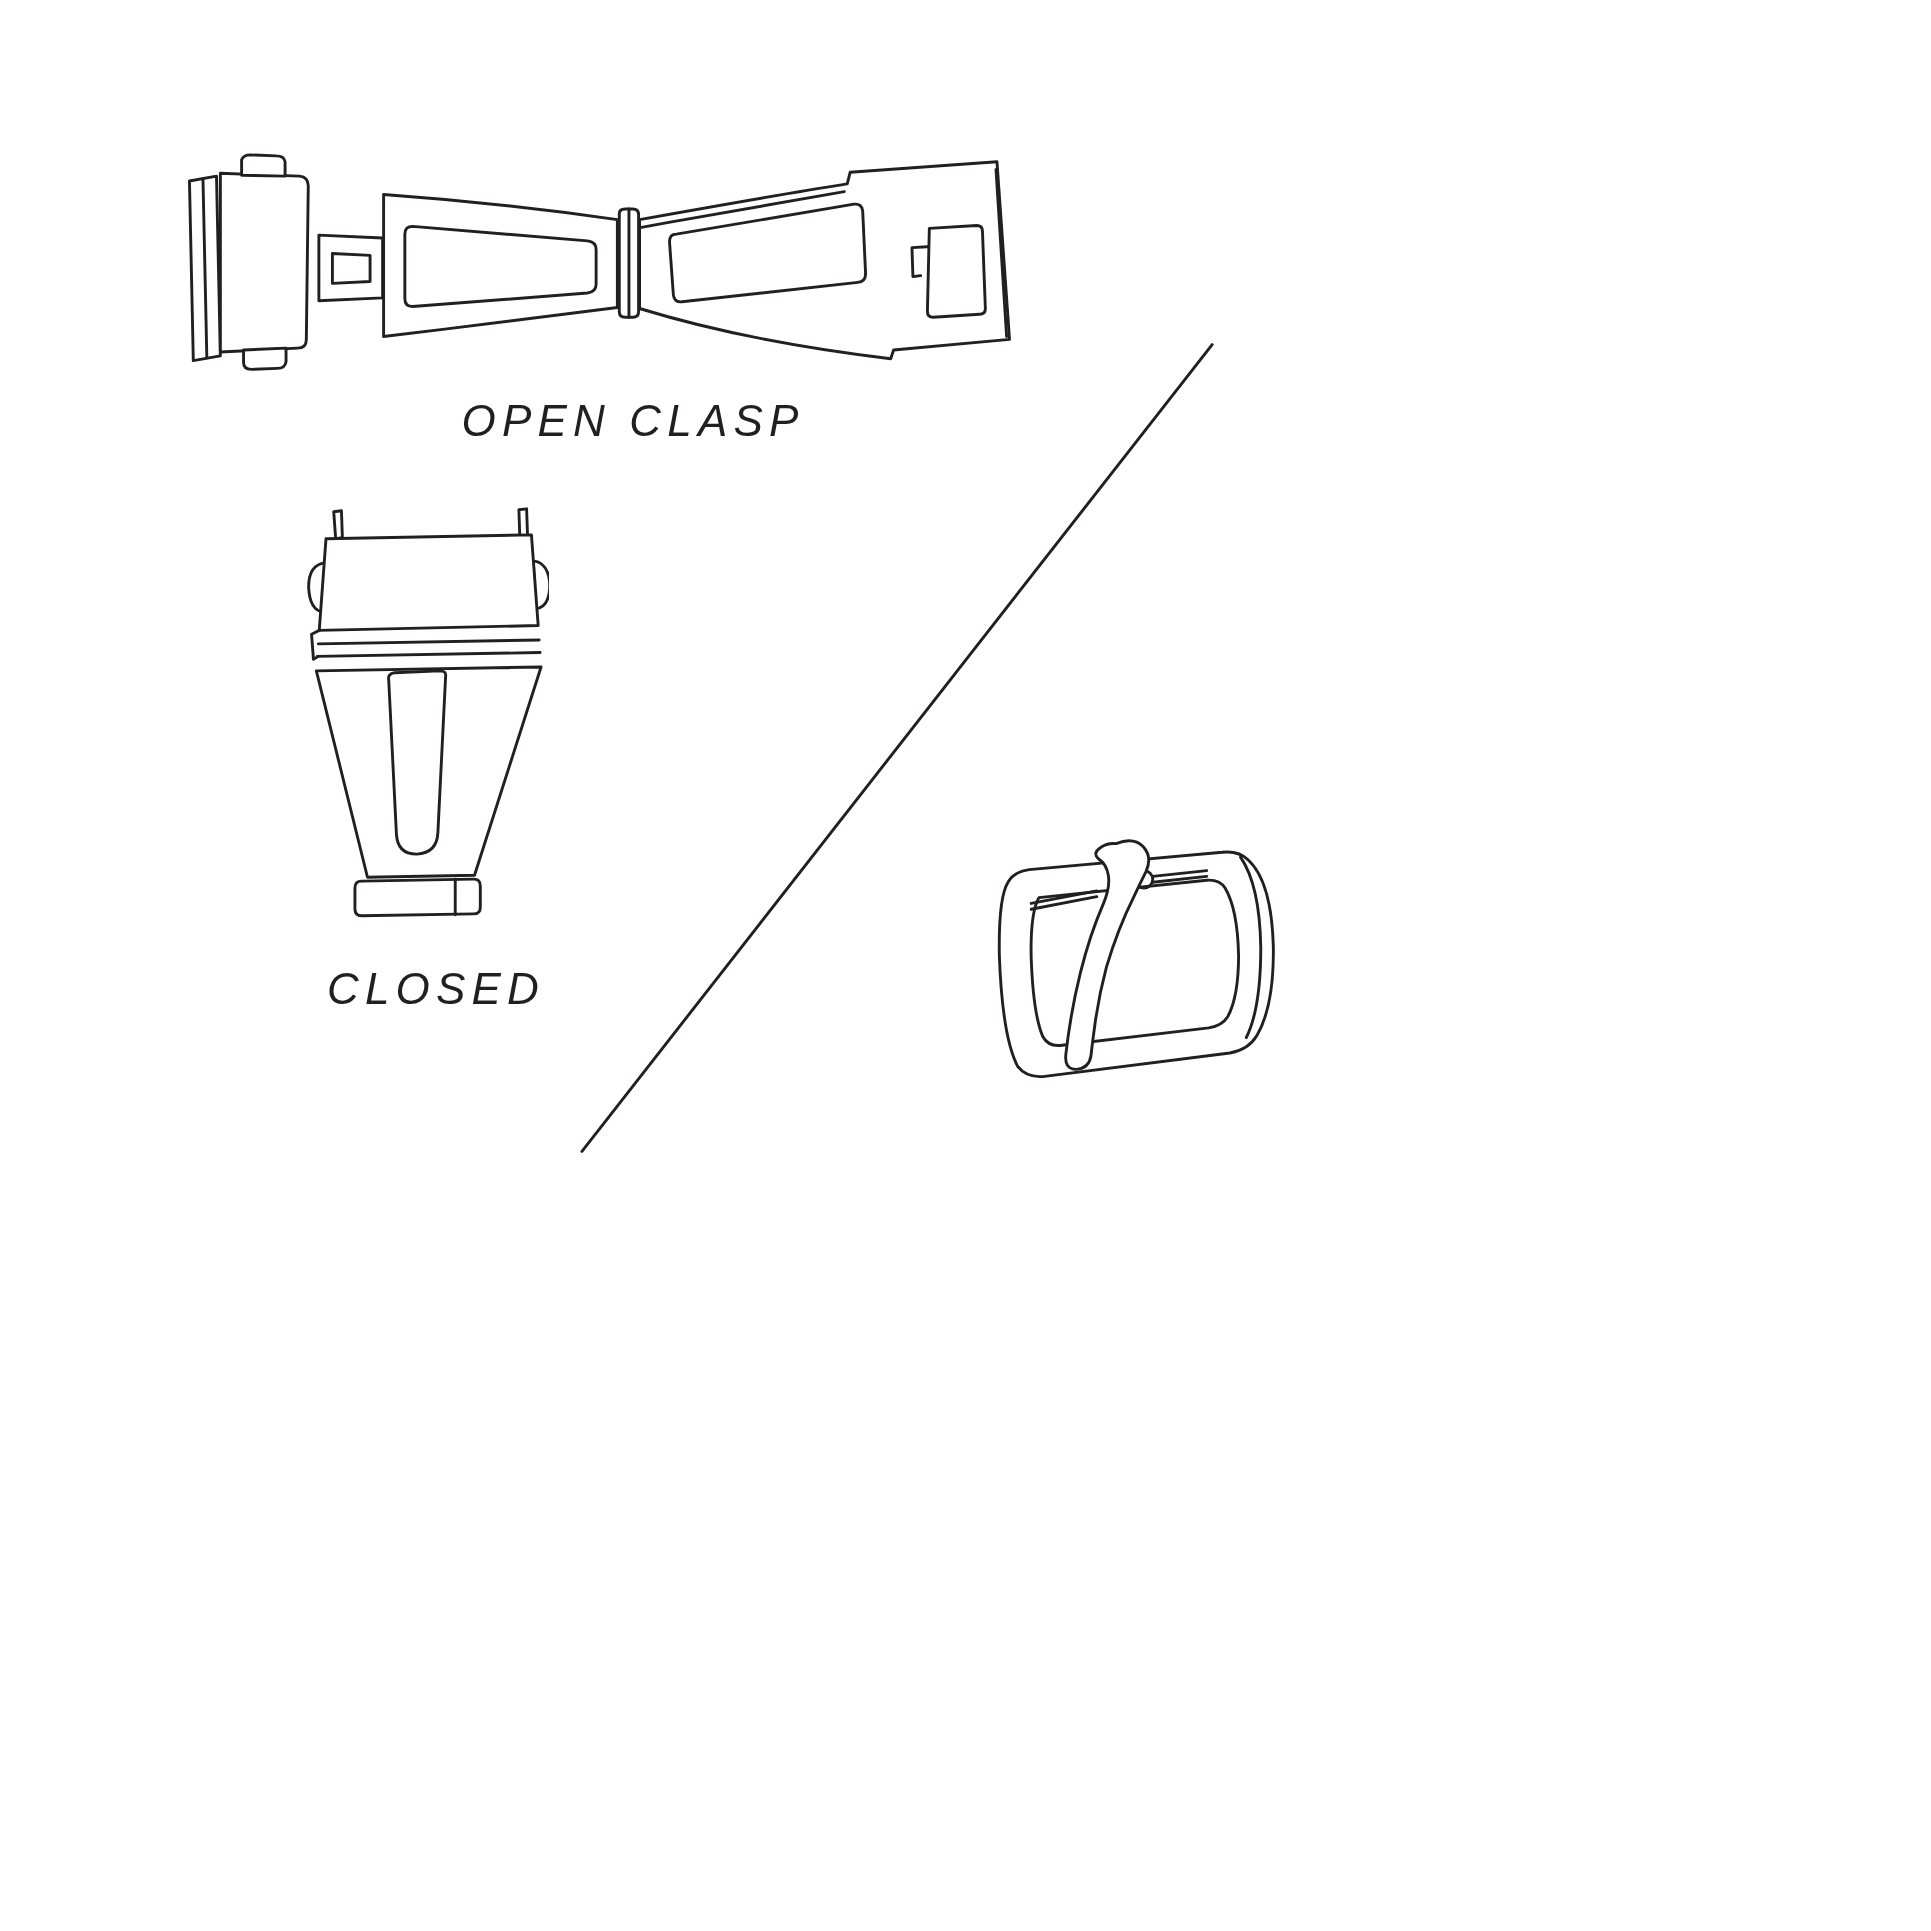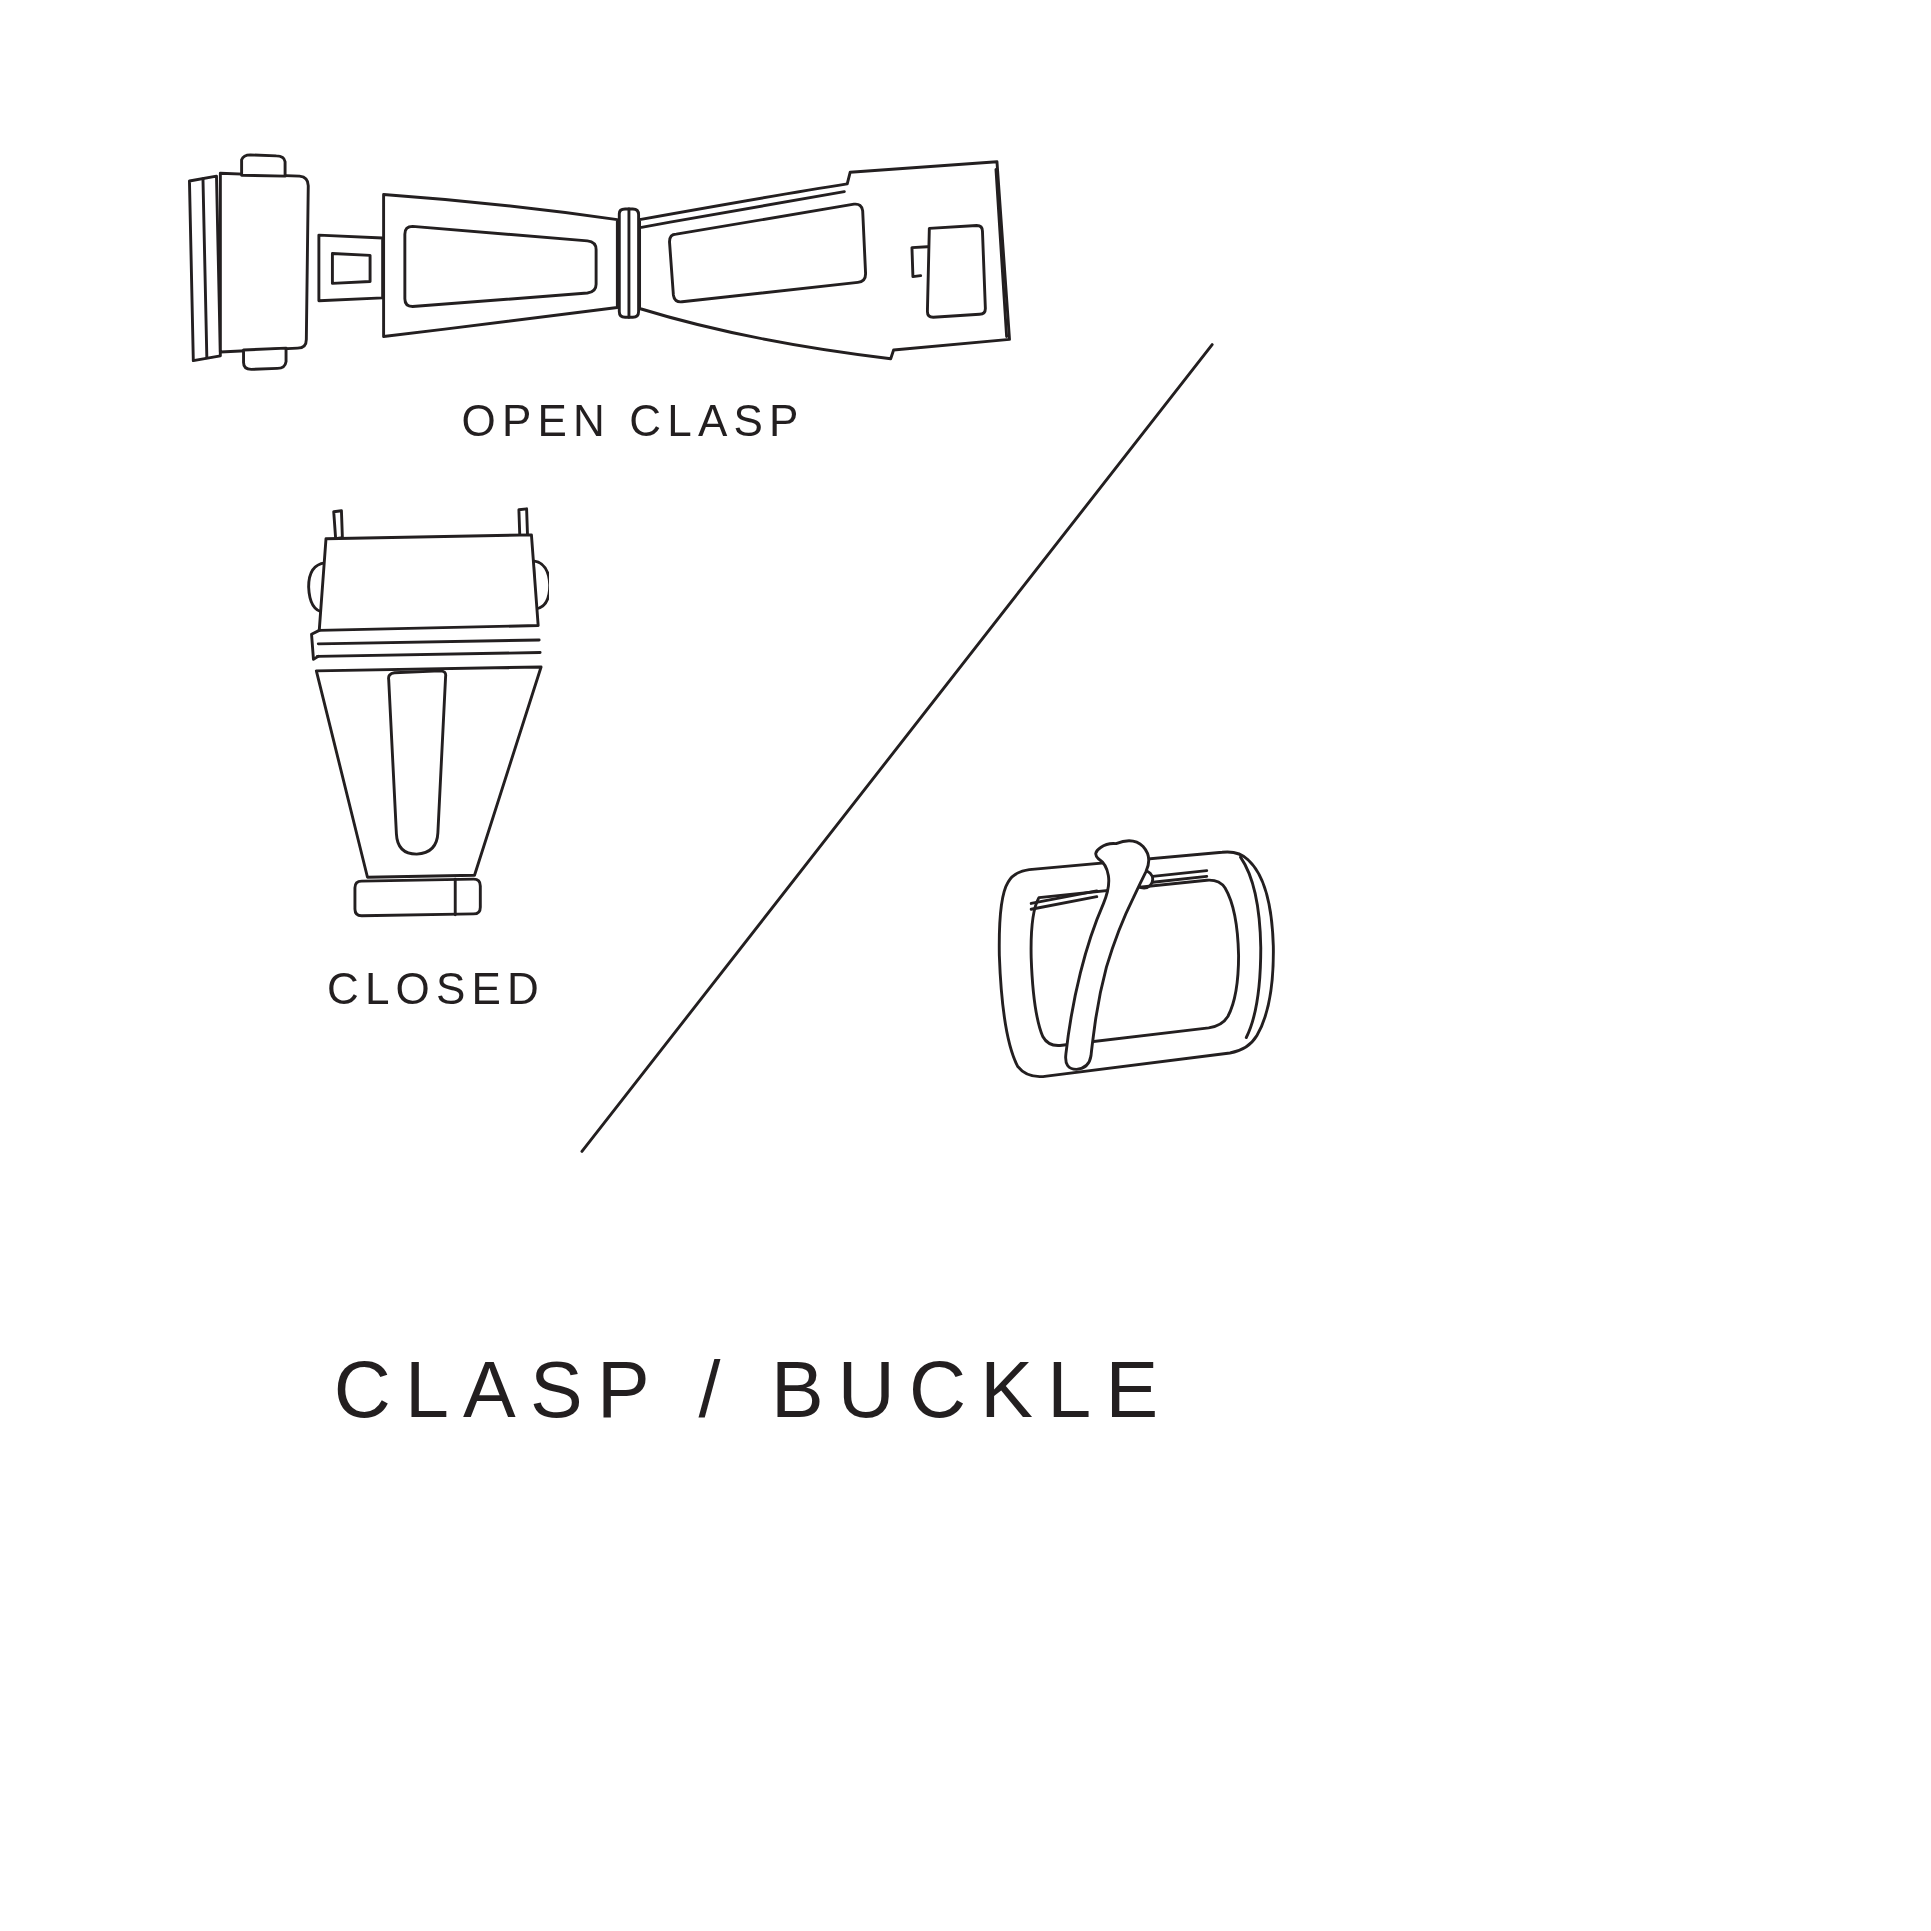--- a/index.html
+++ b/index.html
@@ -6,20 +6,21 @@
   * { margin:0; padding:0; box-sizing:border-box; }
   html,body { background:var(--bg); }
   .canvas {
     position:relative;
     width:1931px;
     height:1435px;
     background:var(--bg);
     overflow:hidden;
     font-family:"Liberation Sans", sans-serif;
     color:var(--ink);
+    font-style:italic;
   }
   .art { position:absolute; }
   .art path, .art line, .art circle {
     stroke:var(--ink);
     stroke-width:3;
     stroke-linejoin:round;
     stroke-linecap:round;
   }
   .fillw { fill:#ffffff; }
   .nofill { fill:none; }
@@ -124,16 +125,15 @@
       <path class="nofill" d="M80,74 L148,61"></path>
       <path class="nofill" d="M80,80 L148,67"></path>
       <path class="nofill" d="M206,46 L262,40"></path>
       <path class="nofill" d="M206,52 L262,46"></path>
       <circle class="nofill" cx="197" cy="49" r="9"></circle>
 
       <path class="fillw" d="M168,12 Q186,5 196,15 Q206,26 199,41 Q193,53 186,68 Q170,100 158,140 Q150,170 146,200 Q143,222 142,232 Q140,245 127,246 Q114,246 116,230 Q121,186 131,146 Q141,106 155,74 Q162,57 160,45 Q158,33 150,28 Q143,22 152,16 Q159,11 168,12 Z"></path>
     </svg>
   </div>
 
-  <div class="page-title">CLASP / BUCKLE</div>
 
 </div>
 
 
 </body></html>

